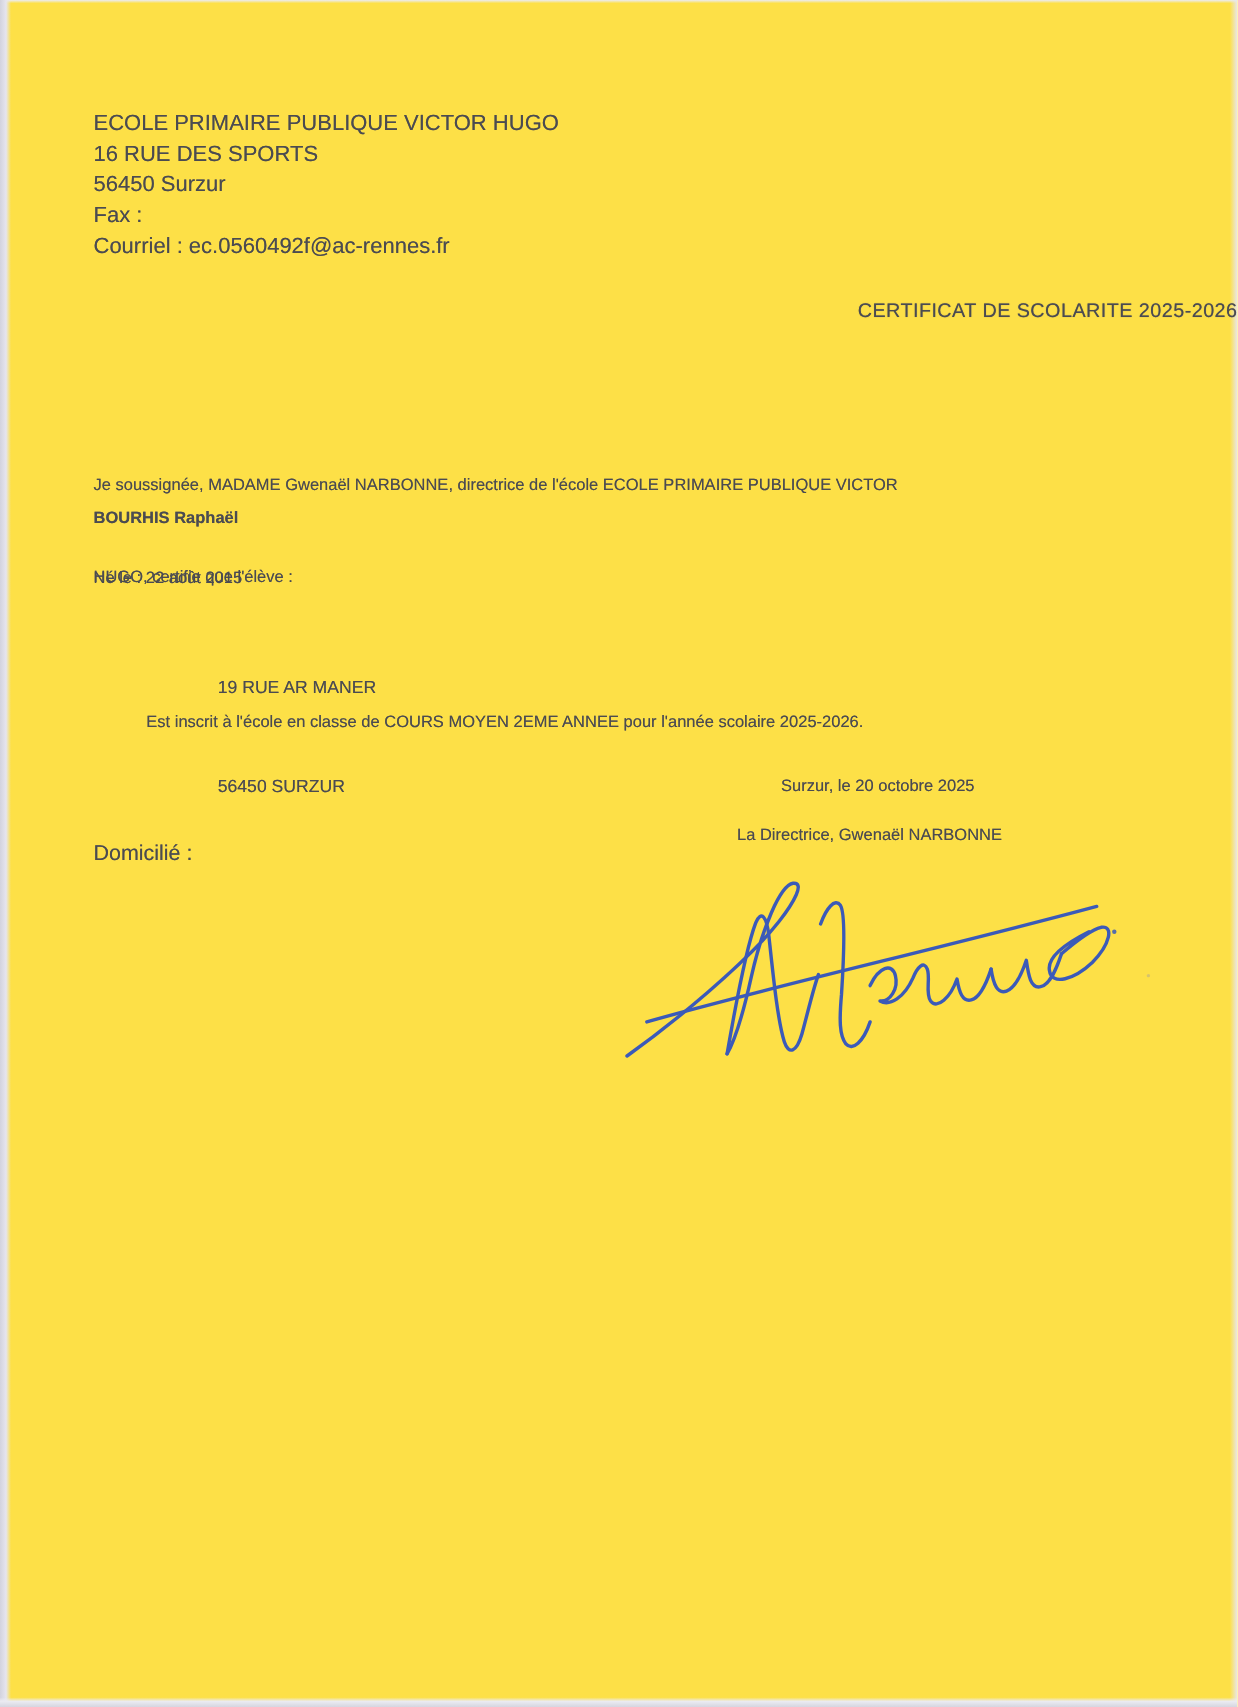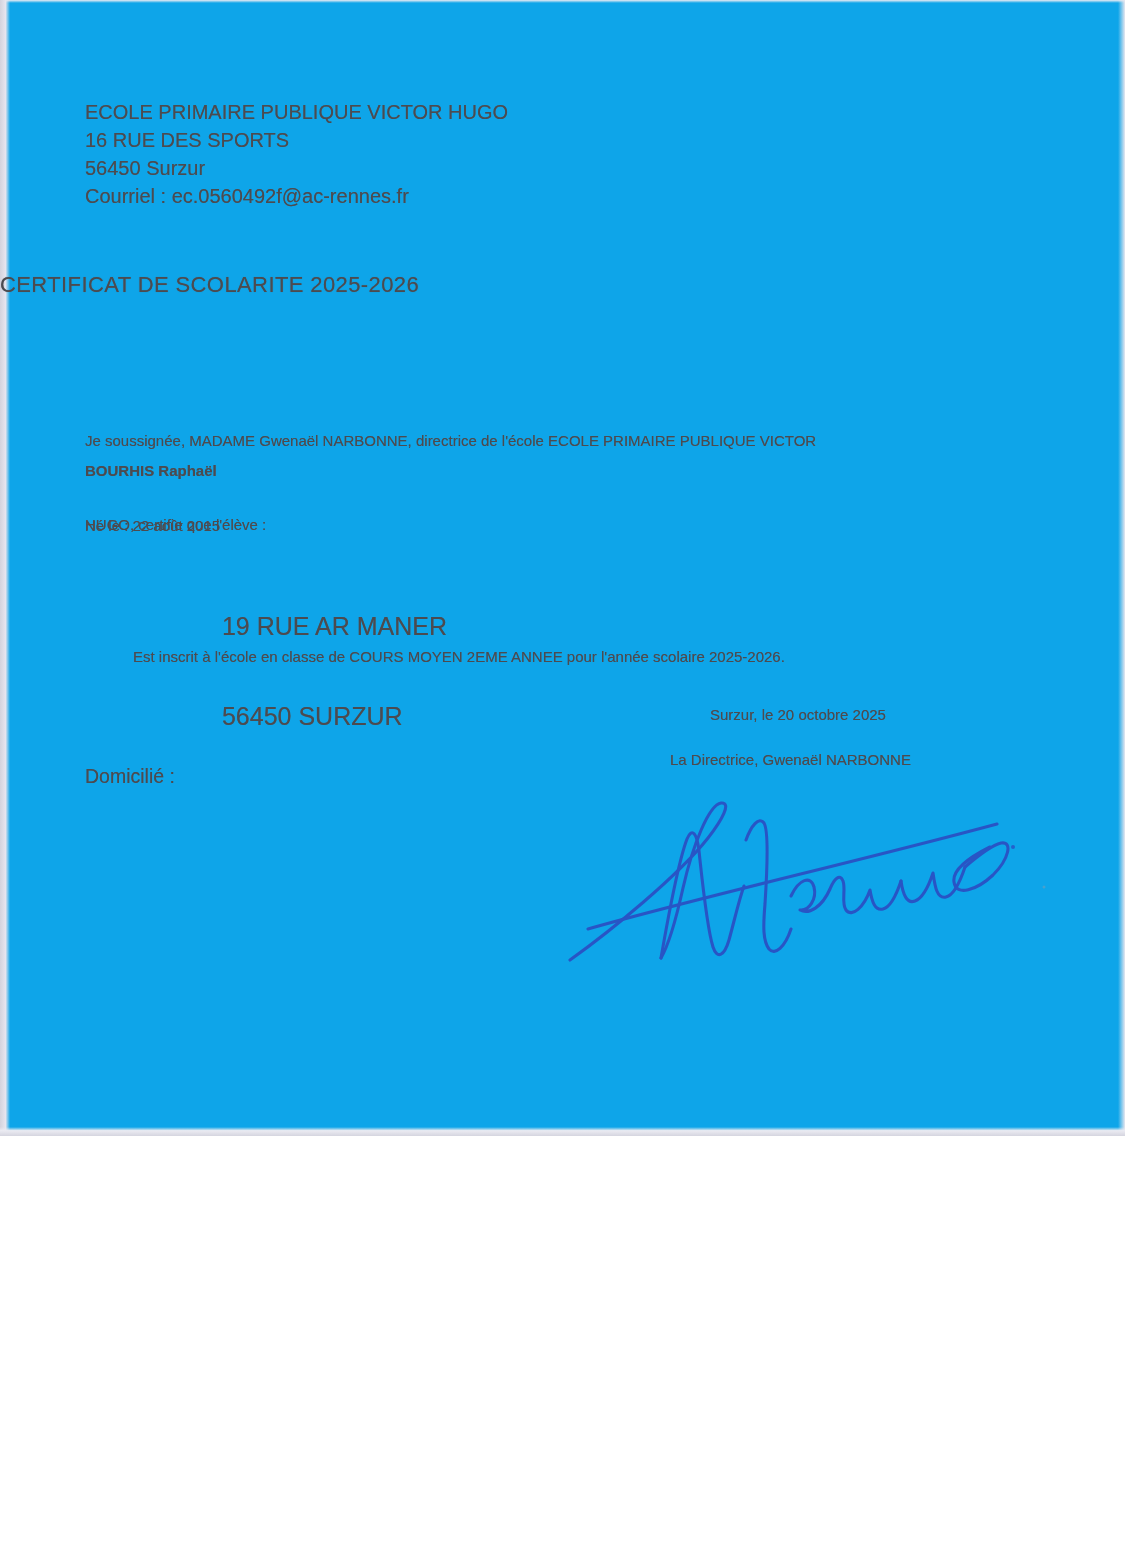--- a/index.html
+++ b/index.html
@@ -3,22 +3,22 @@
 <meta charset="utf-8">
 <style>
   html, body {
     margin: 0;
     padding: 0;
     background: #ffffff;
   }
   .scan {
     position: relative;
     width: 1125px;
-    height: 1136px;
-    background: #0ea5e9;
+    height: 1552px;
+    background: #fde047;
     overflow: hidden;
     font-family: "Liberation Sans", sans-serif;
     color: #4b4b50;
   }
   
   .edge-left {
     position: absolute; left: 0; top: 0; width: 10px; height: 100%;
     background: linear-gradient(to right, #d3d3dd 0%, #e6e5ee 55%, rgba(255,255,255,0) 100%);
   }
   .edge-bottom {
@@ -45,22 +45,22 @@
     left: 85px;
     top: 98px;
     font-size: 20px;
     line-height: 28px;
     text-shadow: 0 0 0.6px rgba(90,90,96,0.75);
   }
   .title {
     position: absolute;
     left: 0; right: 0;
     top: 272px;
-    text-align: left;
-    font-size: 22px;
+    text-align: right;
+    font-size: 18px;
     letter-spacing: 0.4px;
     text-shadow: 0 0 0.7px rgba(90,90,96,0.8);
   }
   .intro {
     left: 85px;
     top: 371px;
   }
   .student { left: 85px; top: 457px; font-weight: bold; }
   .birth   { left: 85px; top: 512px; }
   .domicile-row {
@@ -70,22 +70,22 @@
     display: flex;
     align-items: flex-end;
   }
   .domicile-label {
     font-size: 19.5px;
     line-height: 30px;
     white-space: pre;
     text-shadow: 0 0 0.6px rgba(90,90,96,0.75);
   }
   .domicile-address {
-    margin-left: 47px;
-    font-size: 25px;
+    margin-left: 23px;
+    font-size: 16px;
     line-height: 30px;
     white-space: pre;
     text-shadow: 0 0 0.6px rgba(90,90,96,0.75);
   }
   .enrollment { left: 85px; top: 643px; margin-left: 48px; }
   .place-date { left: 710px; top: 701px; }
   .signatory  { left: 670px; top: 746px; text-align: center; }
   .signature-wrap {
     position: absolute;
     left: 560px;
@@ -101,20 +101,21 @@
 
   <div class="edge-top"></div>
   <div class="edge-left"></div>
   <div class="edge-right"></div>
   <div class="edge-bottom"></div>
 
   <div class="header-block">
     <div>ECOLE PRIMAIRE PUBLIQUE VICTOR HUGO</div>
     <div>16 RUE DES SPORTS</div>
     <div>56450 Surzur</div>
+    <div>Fax :</div>
     <div>Courriel : ec.0560492f@ac-rennes.fr</div>
   </div>
 
   <div class="title">CERTIFICAT DE SCOLARITE 2025-2026</div>
 
   <div class="txt intro">
     <div>Je soussignée, MADAME Gwenaël NARBONNE, directrice de l'école ECOLE PRIMAIRE PUBLIQUE VICTOR</div>
     <div>HUGO, certifie que l'élève :</div>
   </div>
 

